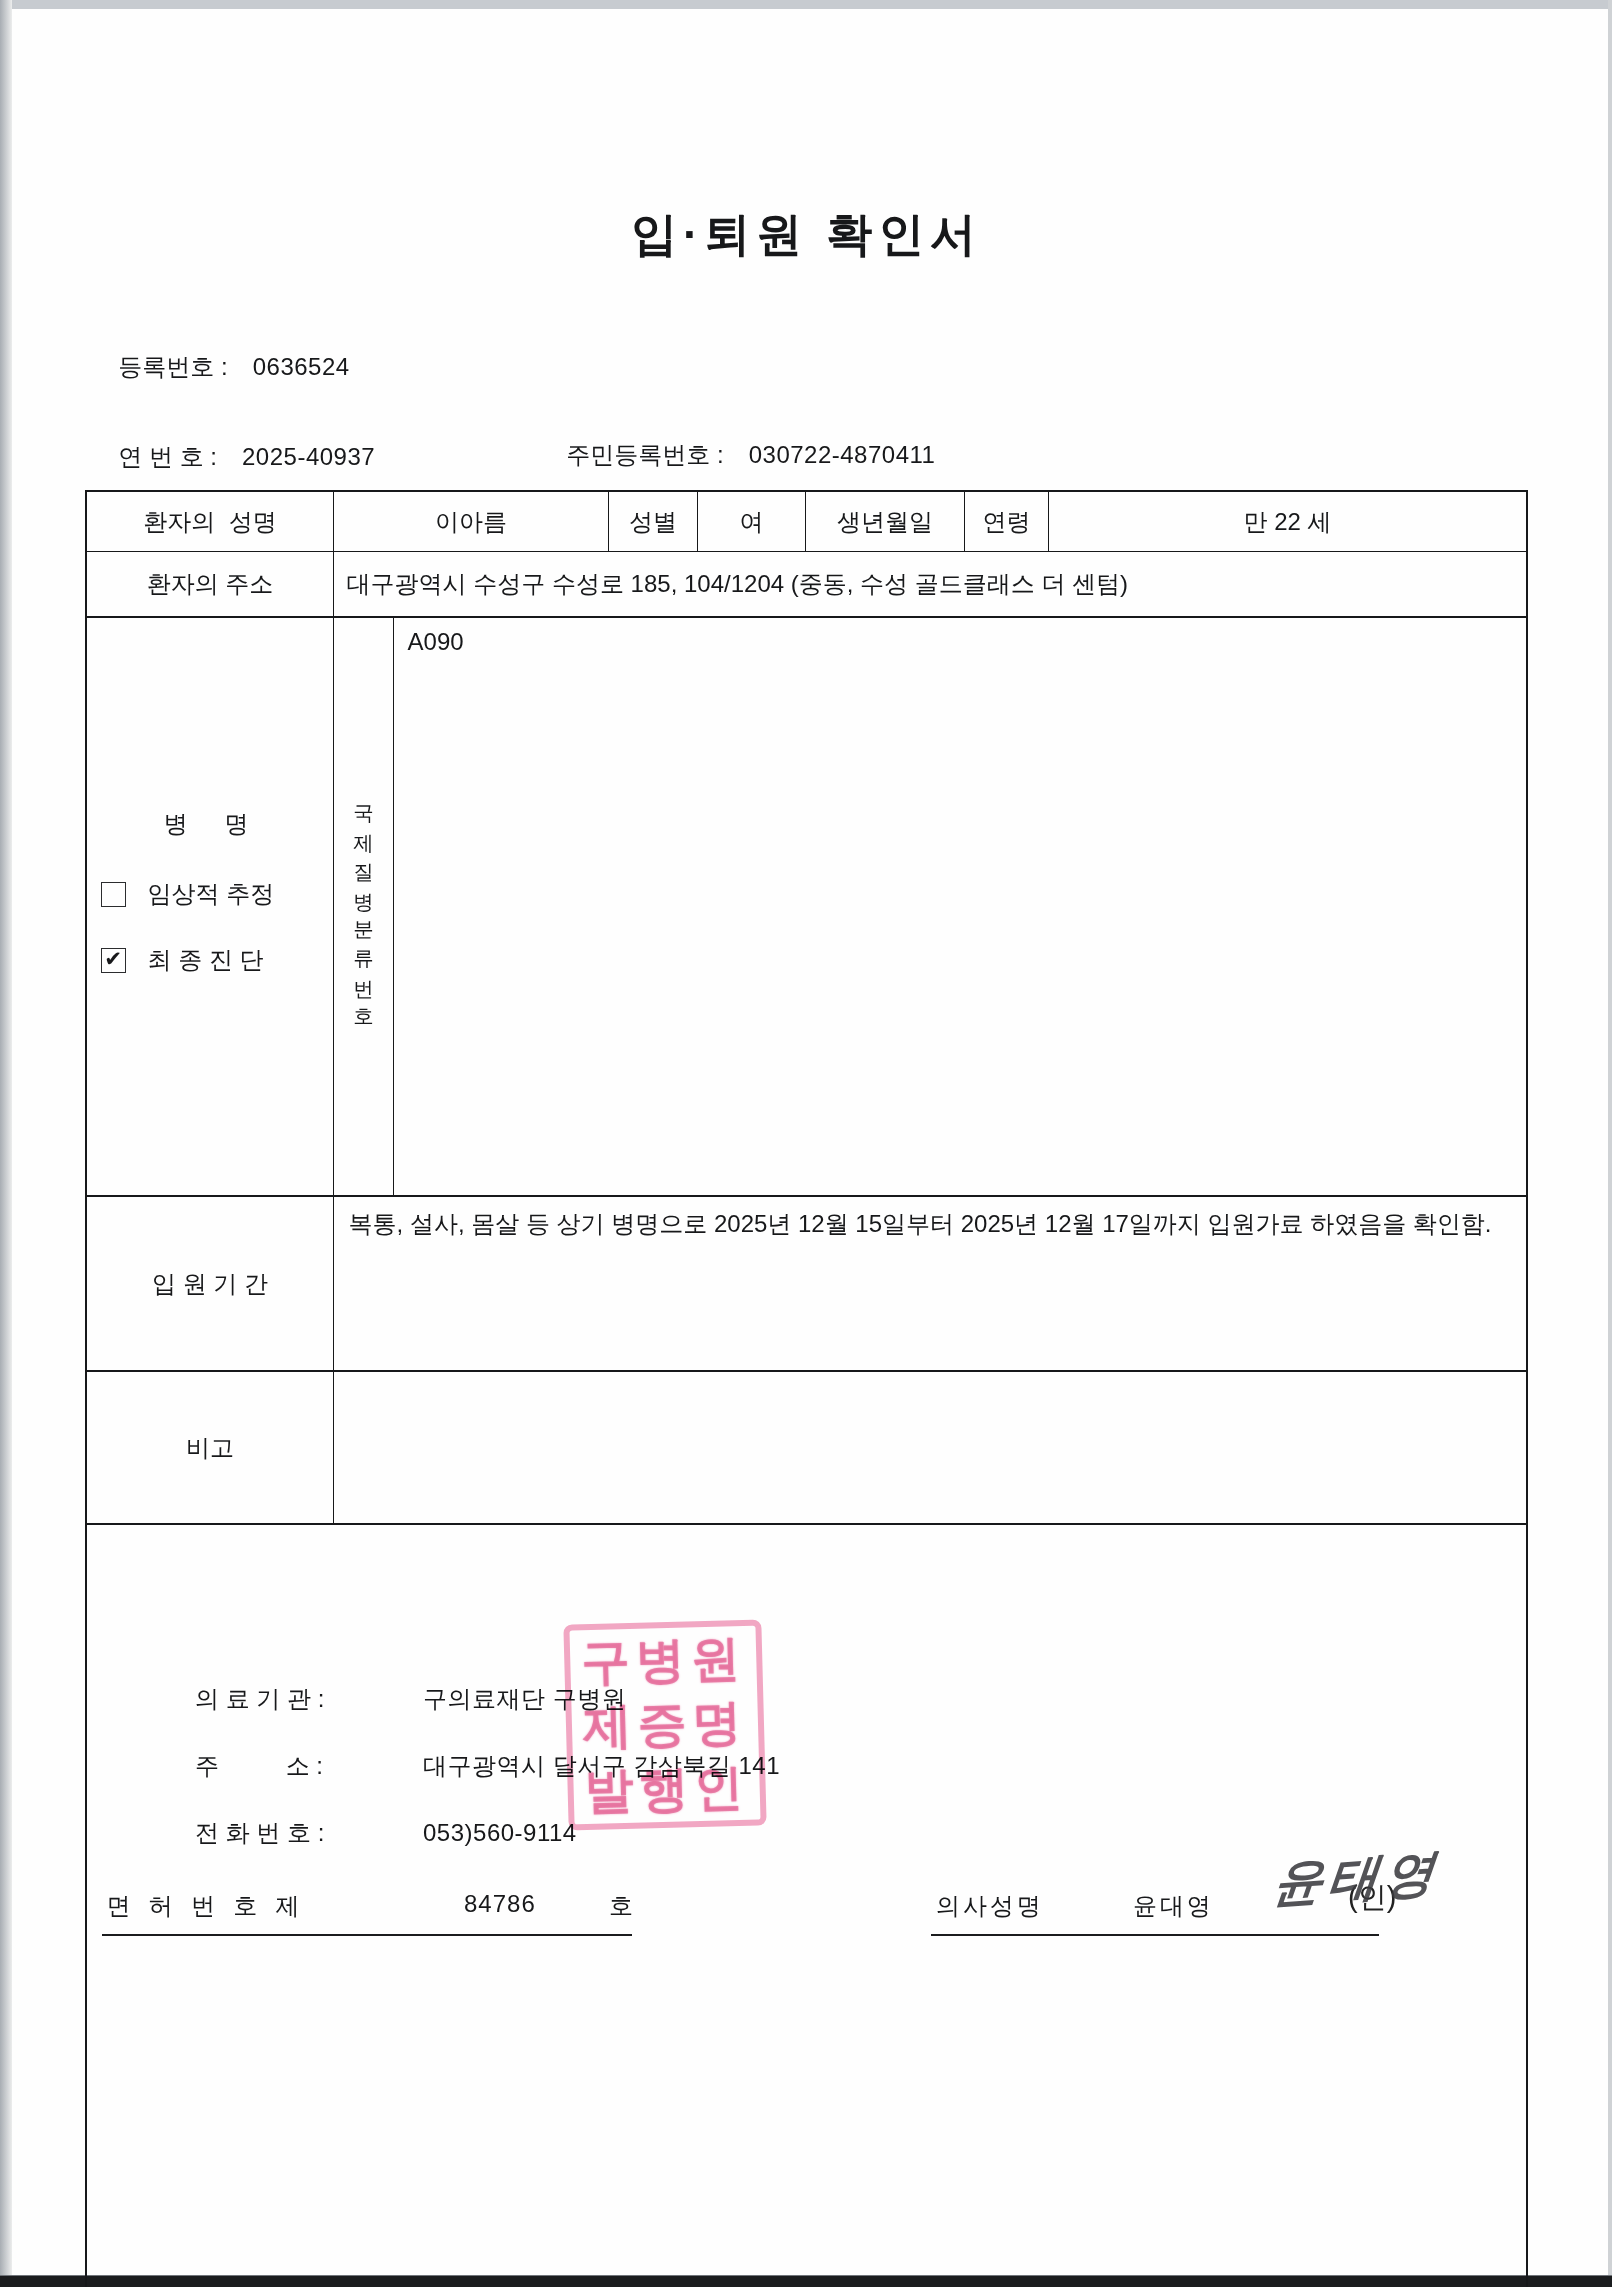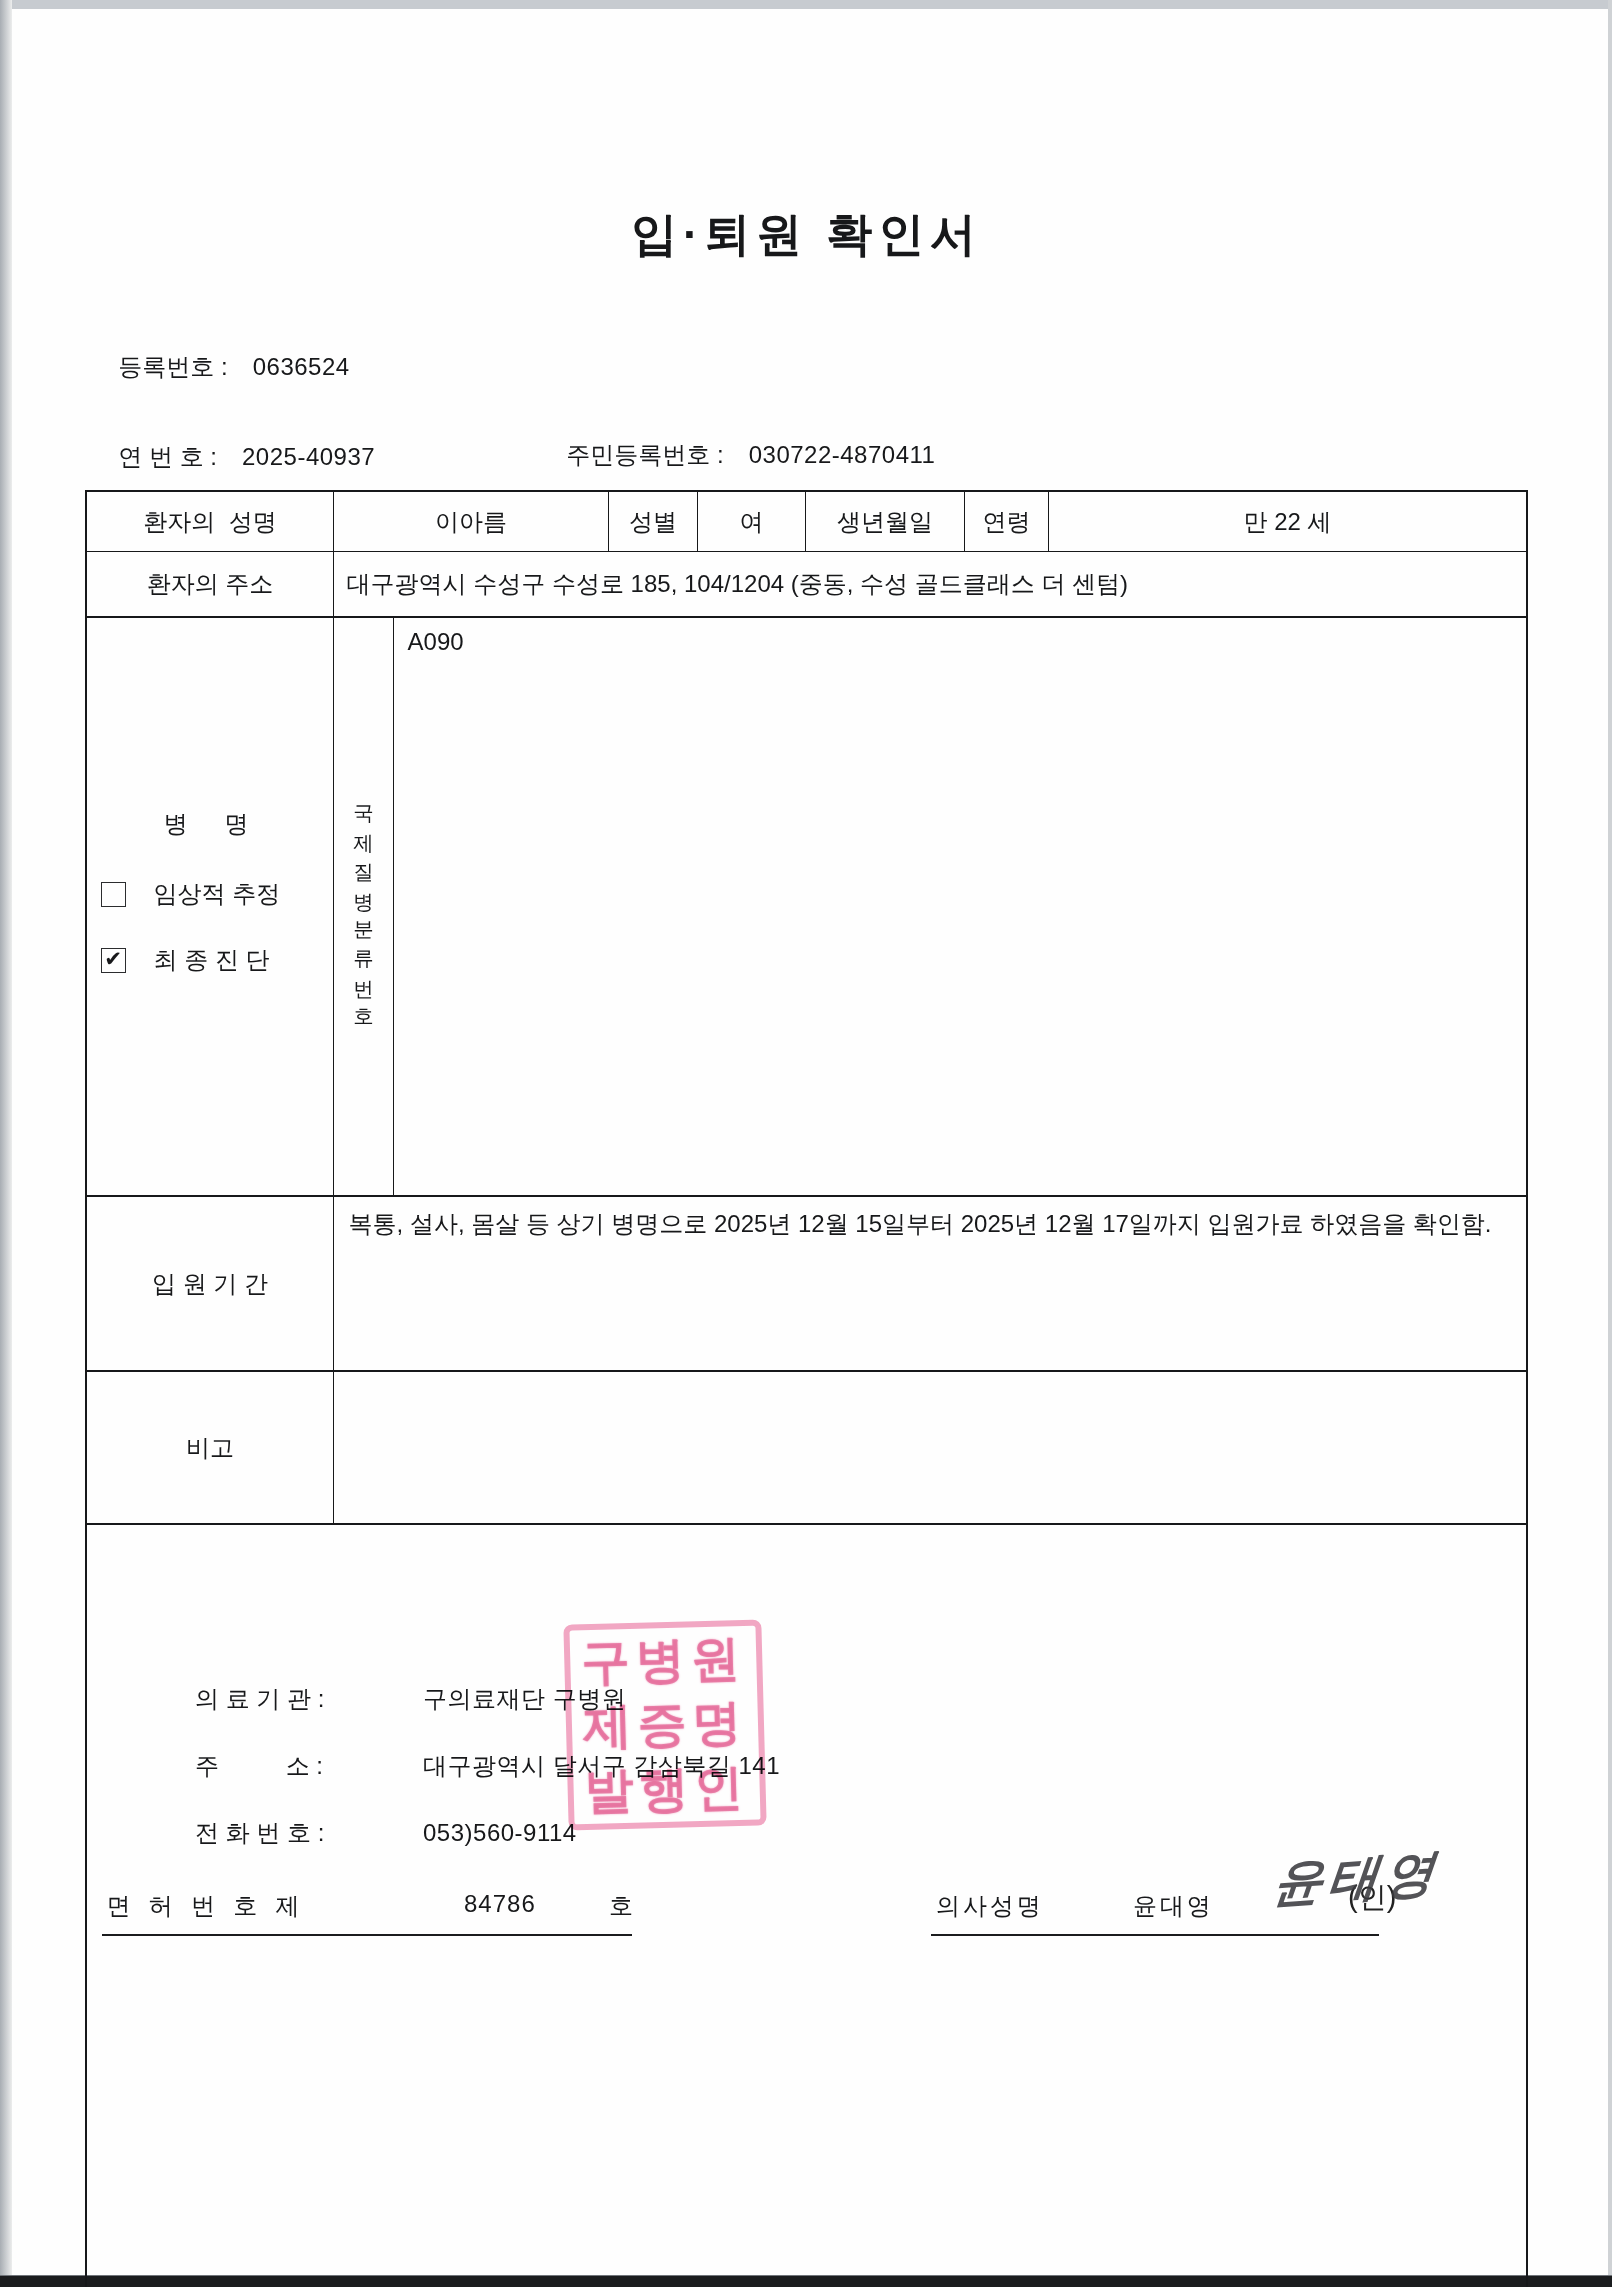--- a/index.html
+++ b/index.html
@@ -55,21 +55,21 @@
   #row2 .addr{flex:1;padding-left:12.6px;}
   #row3 .disease{width:783px;padding:9.7px 13.6px;}
   #row3 .icd-col{width:60px;}
   #row3 .icd-code{flex:1;padding:9.7px 13.6px;}
   .vtext{
     writing-mode:vertical-rl;text-orientation:upright;letter-spacing:8.7px;
     font-size:20.4px;white-space:pre;
   }
   .diag-label-cell{position:relative;}
   .diag-title{position:absolute;left:0;top:190px;width:100%;text-align:center;letter-spacing:7.8px;white-space:pre;}
-  .chk-line{position:absolute;left:13.6px;display:flex;align-items:center;gap:28px;white-space:pre;}
+  .chk-line{position:absolute;left:13.6px;display:flex;align-items:center;gap:22px;white-space:pre;}
   #chk1{top:260px;}
   #chk2{top:326px;}
   .chk-box{
     width:25px;height:25px;border:1.9px solid #2b2c2e;box-sizing:border-box;
     display:flex;align-items:center;justify-content:center;font-size:21.3px;font-weight:700;line-height:1;
   }
   #row4 .body{flex:1;padding:9.7px 29px 0 14.6px;align-items:flex-start;white-space:normal;line-height:1.42;}
   #row5 .body,#row6 .body{flex:1;}
 
   

